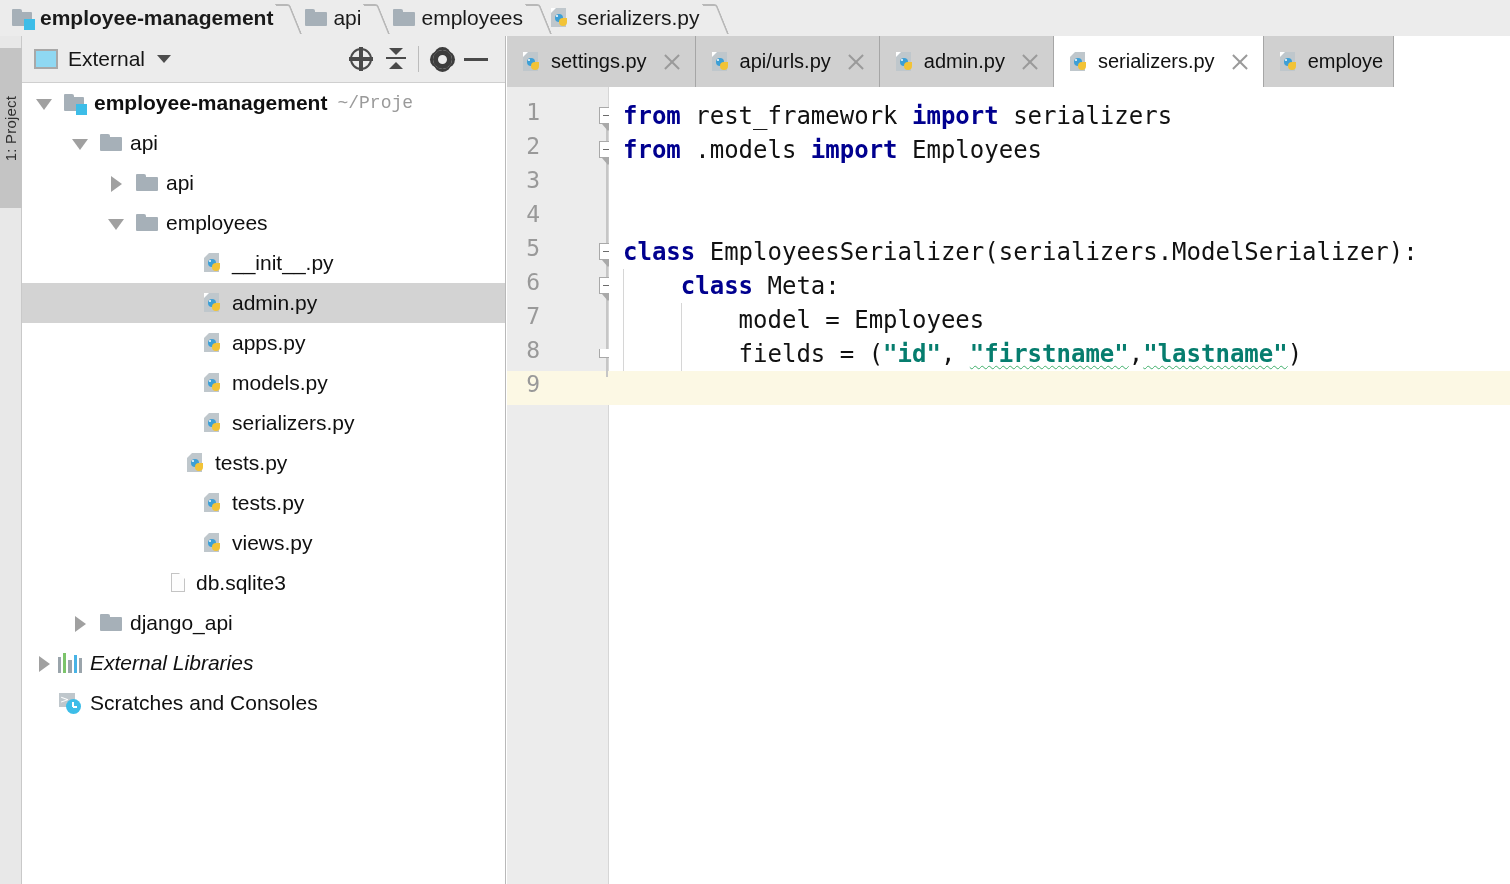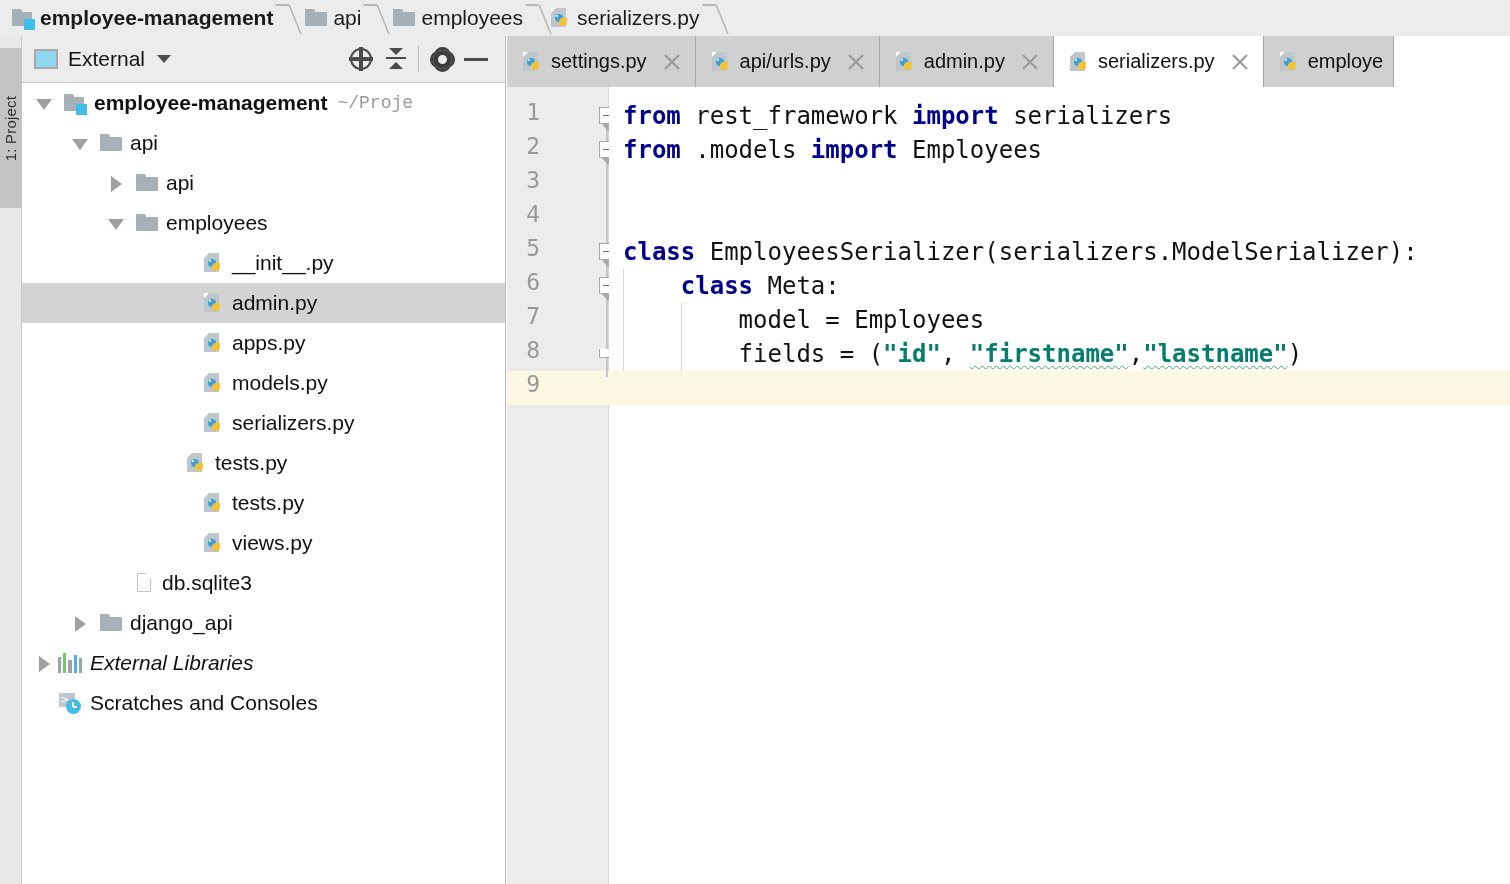--- a/index.html
+++ b/index.html
@@ -486,21 +486,21 @@
           <span class="tree-arrow"></span>
           <span class="ico-py">
             <i class="page"></i>
             <i class="corner"></i>
             <i class="snake-b"></i>
             <i class="snake-y"></i>
             <i class="dot-b"></i>
           </span>
           <span class="tree-label">views.py</span>
         </div>
-        <div class="tree-row" style="padding-left: 86px;">
+        <div class="tree-row" style="padding-left: 120px;">
           <span class="tree-arrow"></span>
           <span class="ico-file">
             <i class="page"></i>
             <i class="corner"></i>
           </span>
           <span class="tree-label">db.sqlite3</span>
         </div>
         <div class="tree-row" style="padding-left: 46px;">
           <span class="tree-arrow right"></span>
           <span class="ico-folder"></span>

